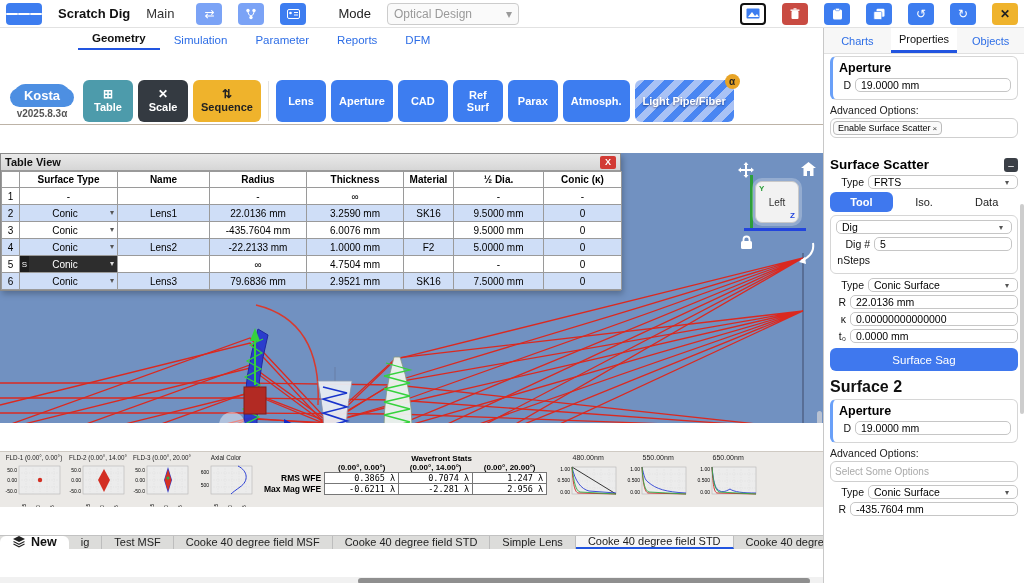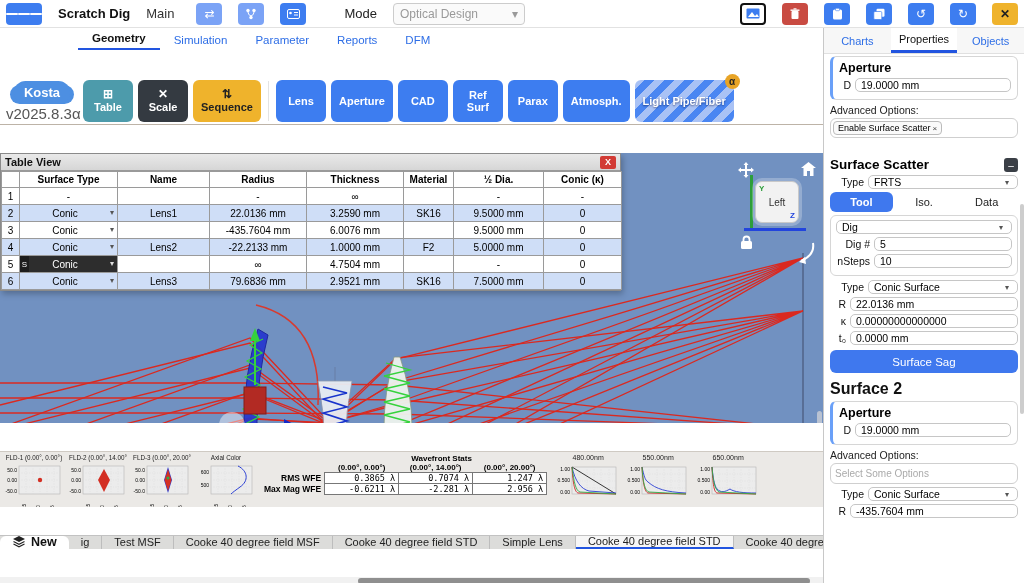--- a/index.html
+++ b/index.html
@@ -10,42 +10,42 @@
   
   .topbar { height:28px; display:flex; align-items:center; gap:16px; padding:2px 6px;
     background:#fff; border-bottom:1px solid #e2e2e2; }
   .sqbtn { height:22px; min-width:26px; border-radius:4px; display:flex; align-items:center;
     justify-content:center; color:#fff; font-size:12px; cursor:pointer; border:none; }
   .blue { background:#3d7df0; } .ltblue { background:#7ba3f6; } .red { background:#c94b42; }
   .yellow { background:#efb32c; color:#222; font-weight:bold; }
   .hamb span { display:block; width:12px; height:2px; background:#fff; margin:1.5px 0; border-radius:1px; }
   .apptitle { font-weight:bold; font-size:13px; color:#111; }
   .navmain { font-size:13px; color:#333; margin-right:6px; }
-  .modelbl { font-size:13px; color:#222; margin-left:22px; }
+  .modelbl { font-size:13px; color:#222; margin-left:16px; }
   .modesel { height:22px; width:132px; border:1px solid #ccc; border-radius:4px; display:flex;
     align-items:center; justify-content:space-between; padding:0 6px; color:#9a9a9a; font-size:12px; background:#fafafa; }
   .topbar .spacer { flex:1; }
   .imgbtn { background:#fff; border:2px solid #111; color:#3d7df0; }
 
   
   .main-row { display:flex; height:555px; }
   .left-col { width:823px; display:flex; flex-direction:column;gap:28px; }
 
   
   .doc-tabs { height:24px; display:flex; align-items:flex-end; padding-left:78px; background:#fff; }
   .doc-tab { font-size:11.5px; color:#2e6ee6; padding:4px 14px; cursor:pointer; }
   .doc-tab.active { color:#111; background:#fff; border-bottom:2.5px solid #2255e0; font-weight:bold; }
 
   
   .toolbar { height:52px; display:flex; align-items:center; gap:5px; padding:2px 6px;
     background:#fff; border-bottom:1px solid #bdb3a7; }
   .logo-wrap { width:72px; text-align:center; }
   .cloud { display:inline-block; background:#4d8fe2; color:#fff; font-weight:bold; font-size:13px;
     padding:4px 10px; border-radius:14px; box-shadow:-6px 2px 0 -2px #4d8fe2, 6px 2px 0 -2px #4d8fe2; }
-  .version { font-size:15px; font-weight:normal; color:#555; margin-top:1px; }
+  .version { font-size:10px; font-weight:bold; color:#555; margin-top:1px; }
   .toolbtn { height:42px; min-width:50px; border-radius:6px; border:none; color:#fff;
     font-weight:bold; font-size:11px; display:flex; flex-direction:column; align-items:center;
     justify-content:center; gap:1px; padding:2px 8px; cursor:pointer; text-align:center; line-height:1.1; }
   .teal { background:#4d9bab; } .dark { background:#343a41; } .gold { background:#efb32c; color:#222; }
   .tico { font-size:12px; line-height:1; }
   .tb-sep { width:1px; height:40px; background:#e3e3e3; margin:0 2px; }
   .striped { position:relative; background:repeating-linear-gradient(135deg,#a9c2f5 0 7px,#4a86f2 7px 14px); }
   .alpha-badge { position:absolute; top:-6px; right:-6px; width:15px; height:15px; border-radius:50%;
     background:#e8a426; color:#222; font-size:10px; font-weight:bold; display:flex; align-items:center; justify-content:center; }
 
@@ -644,21 +644,20 @@
         <div class="finp fsel">
           <span>Dig</span>
           <span class="chev">▾</span>
         </div>
         <div class="frow">
           <span class="flab">Dig #</span>
           <div class="finp">5</div>
         </div>
         <div class="frow">
           <span class="flab">nSteps</span>
-          <div class="finp">10</div>
         </div>
       </div>
       <div class="frow">
         <span class="flab">Type</span>
         <div class="finp fsel">
           <span>Conic Surface</span>
           <span class="chev">▾</span>
         </div>
       </div>
       <div class="frow">

